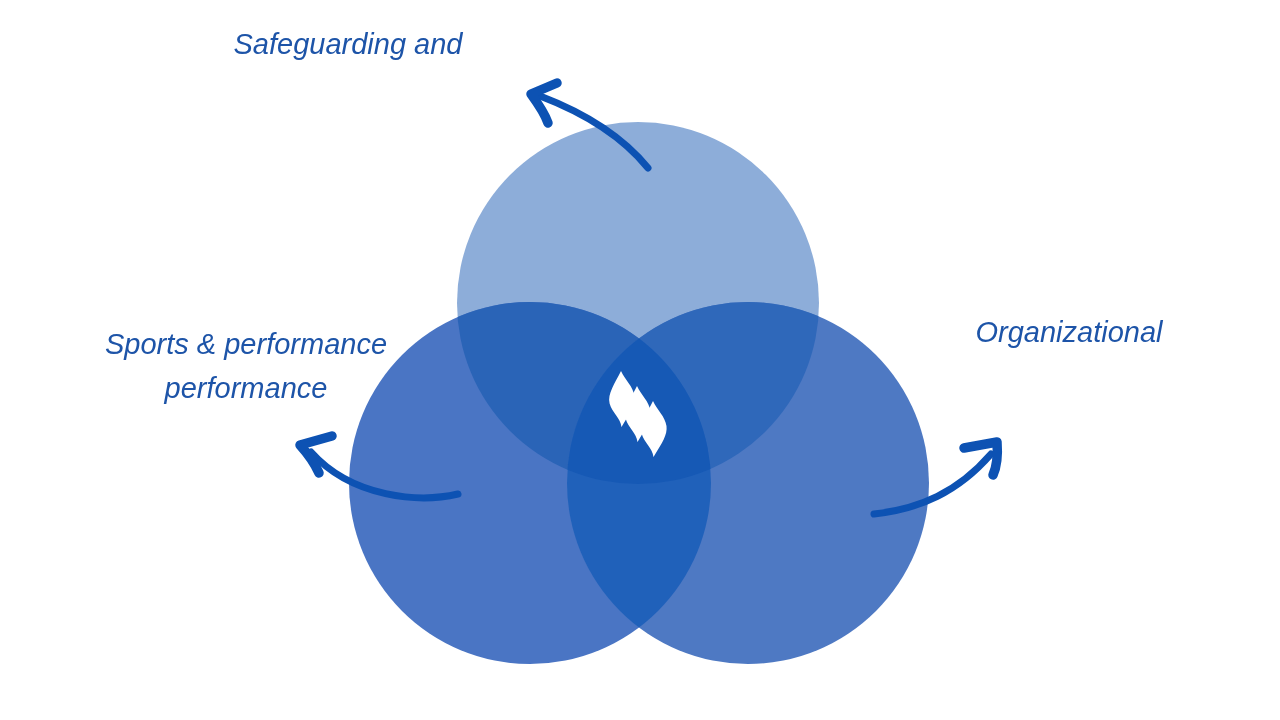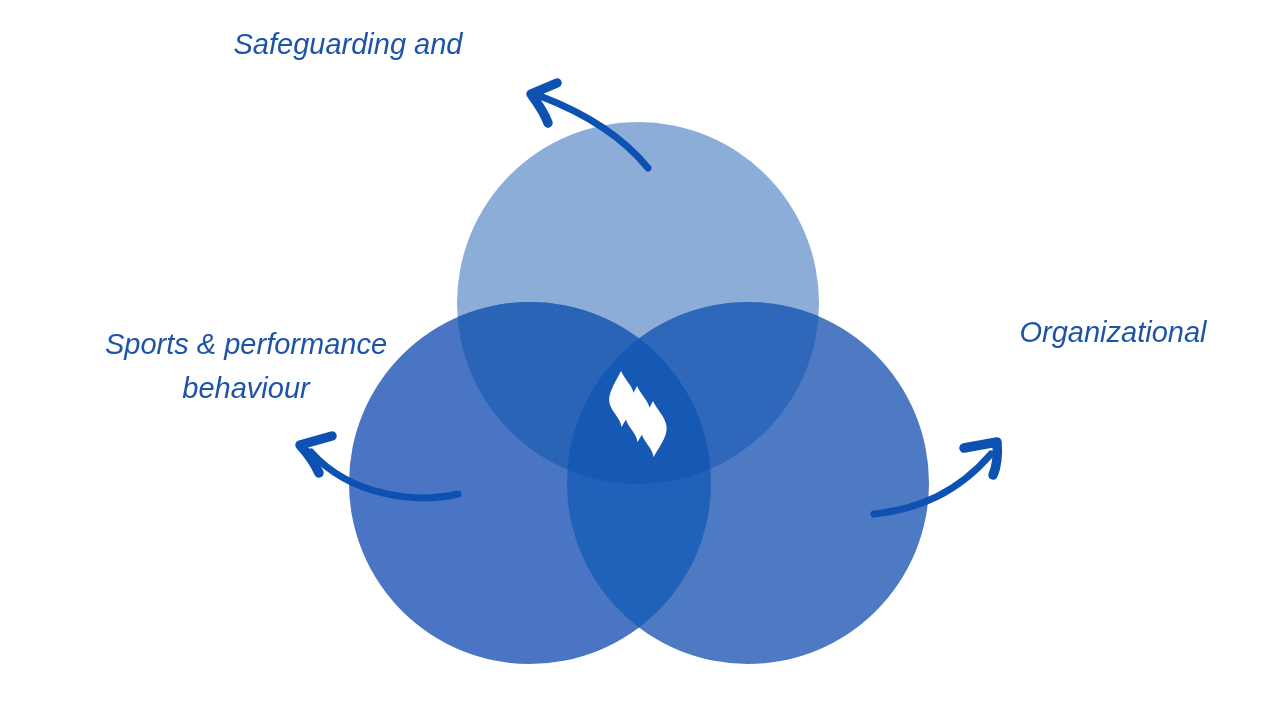--- a/index.html
+++ b/index.html
@@ -28,21 +28,21 @@
     text-align: center;
     font-style: italic;
     font-size: 29px;
     line-height: 44px;
     color: var(--label_text, #1d54a8);
     white-space: nowrap;
   }
   .label span { display: block; }
   .label-top   { left: 348px;  top: 22px;  }
   .label-left  { left: 246px;  top: 322px; }
-  .label-right { left: 1069px; top: 310px; margin-left: 44px; }
+  .label-right { left: 1069px; top: 310px; }
 
   .fill-top   { fill: var(--circle_top); }
   .fill-left  { fill: var(--circle_left); }
   .fill-right { fill: var(--circle_right); }
   .fill-tl    { fill: var(--overlap_top_left); }
   .fill-tr    { fill: var(--overlap_top_right); }
   .fill-lr    { fill: var(--overlap_bottom); }
   .fill-c     { fill: var(--overlap_center); }
   .flame      { fill: var(--logo); }
   .arrow-shaft {
@@ -111,20 +111,20 @@
       <path class="arrow-head" d="M 964 448 L 997 442 C 998 455 997 466 993 475"></path>
     </g>
   </svg>
 
   <div class="label label-top">
     <span>Safeguarding and</span>
   </div>
 
   <div class="label label-left">
     <span>Sports &amp; performance</span>
-    <span>behaviour</span>
+    <span>performance</span>
   </div>
 
   <div class="label label-right">
     <span>Organizational</span>
   </div>
 
 </div>
 
 </body></html>

